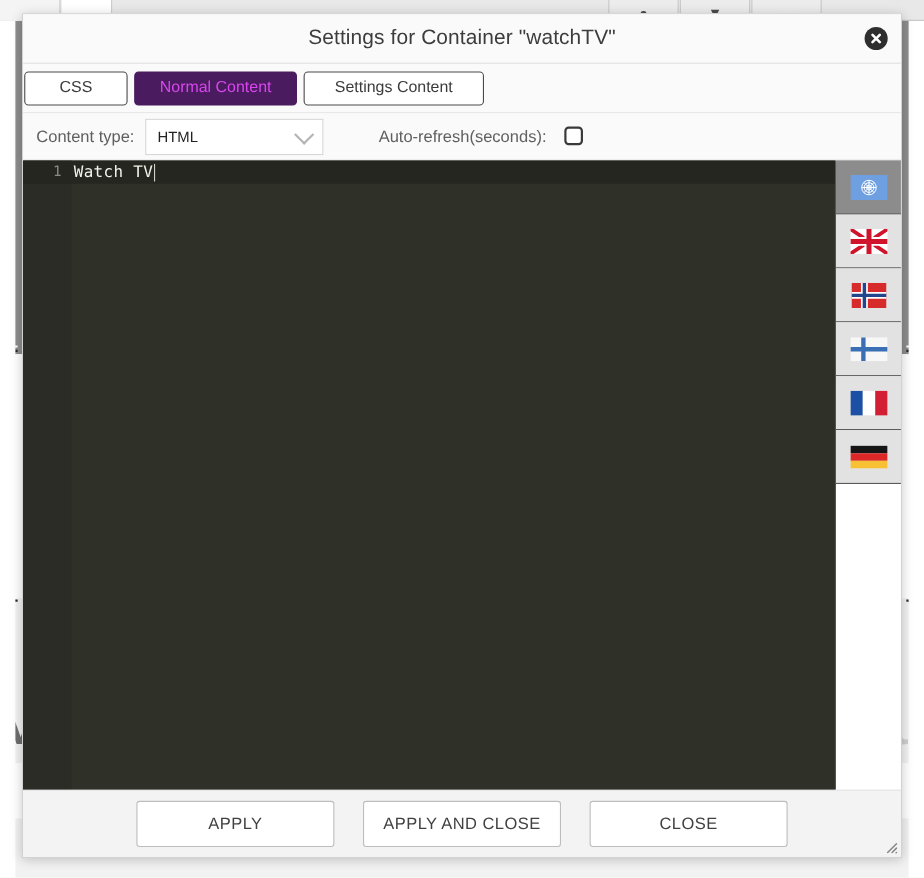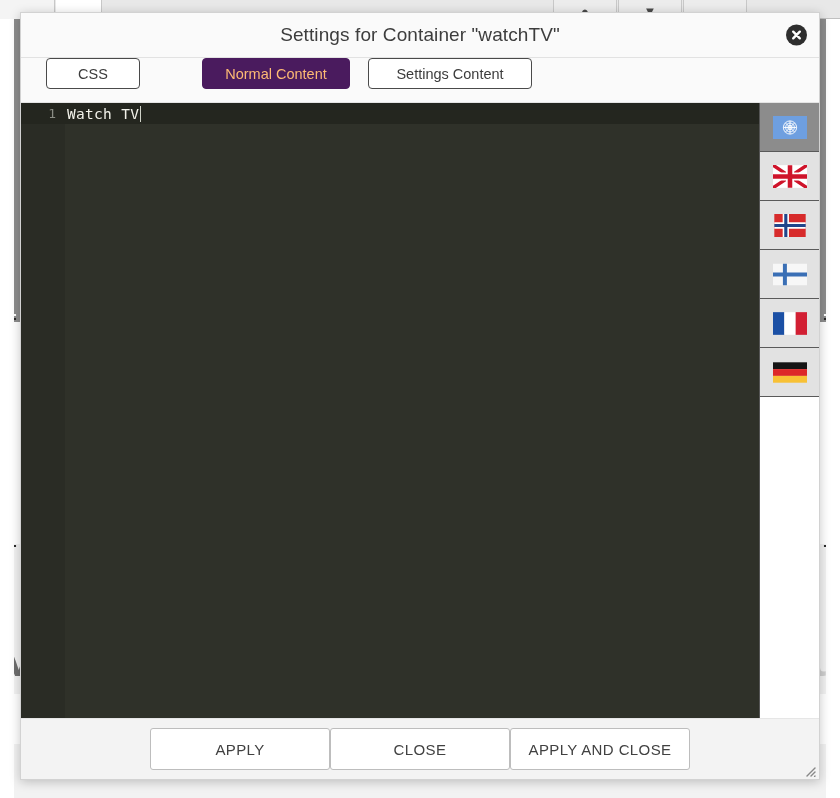--- a/index.html
+++ b/index.html
@@ -90,42 +90,41 @@
     position: absolute; right: 12px; top: 50%; transform: translateY(-50%);
     width: 21px; height: 21px; border-radius: 50%;
     background: #2e2e2e; cursor: pointer;
     display: flex; align-items: center; justify-content: center;
   }
   .close-btn svg { display: block; }
 
   
   .tabbar {
     flex: 0 0 45px; height: 45px;
-    display: flex; gap: 18px;
-    padding: 0 25px;
+    display: flex; align-items: center; gap: 6px;
+    padding: 0 1px;
     background: #fafafa;
     border-bottom: 1px solid #e4e4e4;
   }
   .tab {
     height: 31px;
     border: 1px solid #4a4a4a;
     border-radius: 4px;
     background: #ffffff;
     color: #3c3c3c;
     font-size: 14.5px;
     display: flex; align-items: center; justify-content: center;
     padding: 0 14px;
     cursor: pointer;
     white-space: nowrap;
   }
   .tab.active {
     background: #4a1b5e;
     border-color: #4a1b5e;
-    color: #fdba74;
-    margin-left: 44px;
+    color: #d946ef;
   }
   .tab-css { min-width: 94px; }
   .tab-normal { min-width: 148px; }
   .tab-highlight { min-width: 164px; }
   .tab-event { min-width: 162px; }
   .tab-settings { min-width: 118px; }
 
   
   .optionsbar {
     flex: 0 0 43px; height: 43px;
@@ -225,20 +224,21 @@
     width: 34px; height: 23px;
     position: relative; overflow: hidden;
     display: block;
   }
 
   
   .footer {
     flex: 0 0 61px; height: 61px;
     background: #f3f3f3;
     display: flex; align-items: center; justify-content: center;
+    gap: 26px;
     position: relative;
     border-top: 1px solid #e6e6e6;
   }
   .footer-btn {
     height: 42px;
     min-width: 180px;
     background: #ffffff;
     border: 1px solid #bdbdbd;
     border-radius: 3px;
     font-size: 15px; color: #414141;
@@ -297,20 +297,30 @@
         </svg>
       </div>
     </div>
 
     <div class="tabbar">
       <div class="tab tab-css">CSS</div>
       <div class="tab tab-normal active">Normal Content</div>
       <div class="tab tab-highlight">Settings Content</div>
     </div>
 
+    <div class="optionsbar">
+      <span class="opt-label">Content type:</span>
+      <div class="select-box">
+        <span>HTML</span>
+        <span class="select-chevron"></span>
+      </div>
+      <span class="opt-gap"></span>
+      <span class="opt-label">Auto-refresh(seconds):</span>
+      <span class="checkbox"></span>
+    </div>
 
     <div class="editor-area">
       <div class="editor">
         <div class="gutter"></div>
         <div class="code-line">
           <span class="line-no">1</span>
           <span class="line-text">Watch TV</span>
           <span class="caret"></span>
         </div>
       </div>
@@ -381,22 +391,22 @@
             </svg>
           </span>
         </div>
 
         <div class="flag-rest"></div>
       </div>
     </div>
 
     <div class="footer">
       <div class="footer-btn">APPLY</div>
+      <div class="footer-btn">APPLY AND CLOSE</div>
       <div class="footer-btn">CLOSE</div>
-      <div class="footer-btn">APPLY AND CLOSE</div>
       <div class="resize-grip">
         <svg width="13" height="13" viewBox="0 0 13 13" aria-hidden="true">
           <path d="M12 4 L4 12 M12 8 L8 12 M12 12 L11.6 12.4" stroke="#888888" stroke-width="1.4" stroke-linecap="round"></path>
         </svg>
       </div>
     </div>
 
   </div>
 </div>
 

